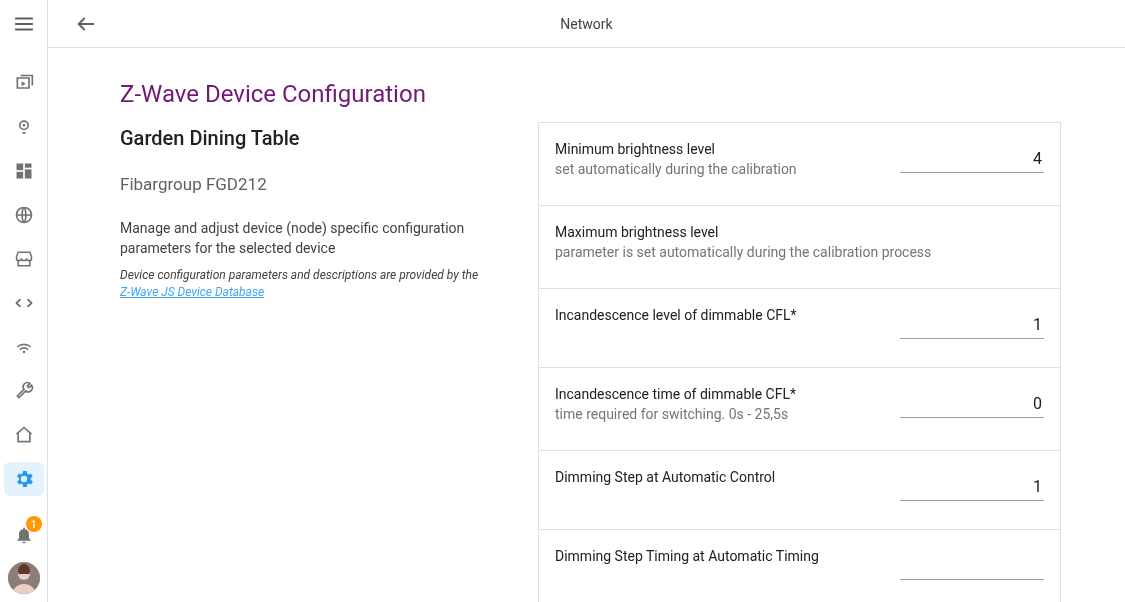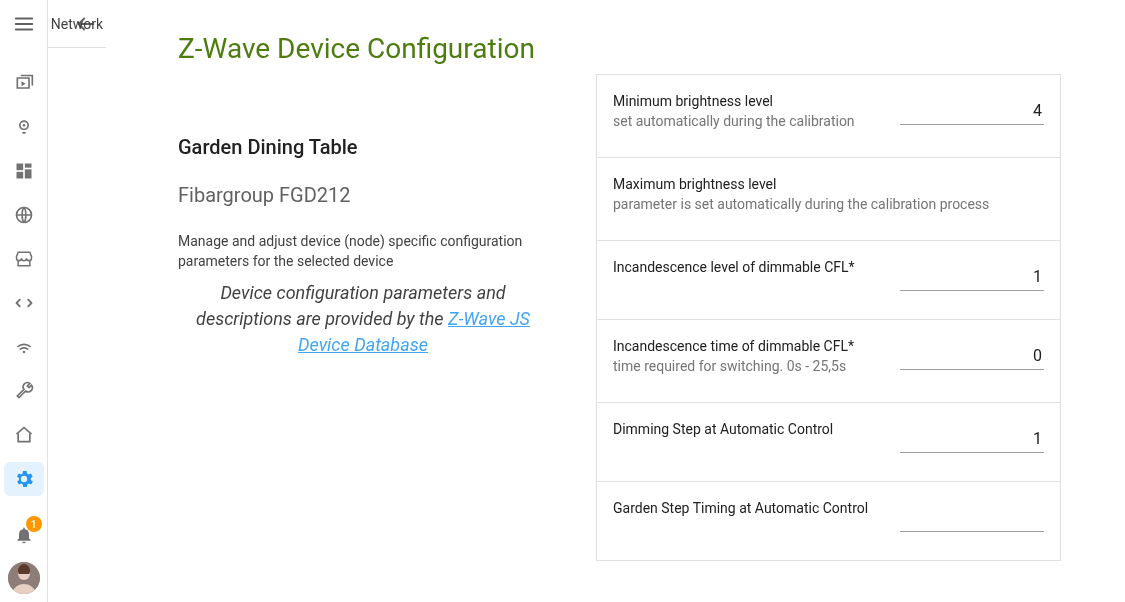--- a/index.html
+++ b/index.html
@@ -25,41 +25,41 @@
   .bell-wrap { position:relative; width:40px; height:34px; display:flex; align-items:center; justify-content:center; color:#727272; cursor:pointer;}
   .badge {
     position:absolute; top:-2px; right:2px; min-width:16px; height:16px; padding:0 4px;
     border-radius:8px; background:#ff9800; color:#fff; font-size:10px; font-weight:600;
     display:flex; align-items:center; justify-content:center;
   }
   .avatar { width:32px; height:32px; border-radius:50%; background:#bbb; overflow:hidden; cursor:pointer;}
   .avatar svg { width:100%; height:100%; display:block; }
 
   
-  .content-col { flex:1; display:flex; flex-direction:row; height:100%; }
+  .content-col { flex:1; display:flex; flex-direction:column; height:100%; }
   .topbar {
     height: 48px; flex:0 0 48px; border-bottom:1px solid #e0e0e0;
     display:flex; align-items:center; position:relative;
   }
   .back-btn { width:40px; height:40px; margin-left:18px; display:flex; align-items:center; justify-content:center; cursor:pointer; color:#616161;}
   .topbar-title { position:absolute; left:50%; transform:translateX(-50%); font-size:14px; color:#424242; }
 
   .page-scroll { flex:1; overflow-y:auto; }
   .page-body {
     padding: 32px 64px 40px 72px;
     display:flex; gap: 48px; align-items:flex-start;
   }
 
   
   .left-pane { flex: 0 0 370px; }
-  .page-title { font-size: 28px; font-weight: 400; color:#4d7c0f; margin-bottom: 70px;}
+  .page-title { font-size: 24px; font-weight: 400; color:#701a75; margin-bottom: 18px;}
   .device-name { font-size: 20px; font-weight: 500; color:#212121; margin-bottom: 24px;}
-  .device-model { font-size: 20px; color:#616161; margin-bottom: 24px;}
+  .device-model { font-size: 17px; color:#616161; margin-bottom: 24px;}
   .device-desc { font-size: 14px; color:#424242; line-height:1.45; margin-bottom: 8px;}
-  .device-note { font-size: 18px; color:#424242; font-style: italic; line-height:1.45;text-align:center;}
+  .device-note { font-size: 12px; color:#424242; font-style: italic; line-height:1.45;}
   .device-note a { color:#41a5f5; text-decoration: underline; cursor:pointer;}
 
   
   .config-card {
     flex: 1;
     border: 1px solid #e0e0e0;
     background: #fff;
     margin-top: 42px;
   }
   .config-row {
@@ -252,21 +252,21 @@
               <div class="config-label">Dimming Step at Automatic Control</div>
               <div class="config-sub"></div>
             </div>
             <div class="config-input-wrap">
               <input class="config-input" type="text" value="1" style="">
             </div>
           </div>
 
           <div class="config-row">
             <div class="config-text">
-              <div class="config-label">Garden Step Timing at Automatic Control</div>
+              <div class="config-label">Dimming Step Timing at Automatic Timing</div>
               <div class="config-sub"></div>
             </div>
             <div class="config-input-wrap">
               <input class="config-input" type="text" value="" style="">
             </div>
           </div>
 
         </div>
       </div>
     </div>

